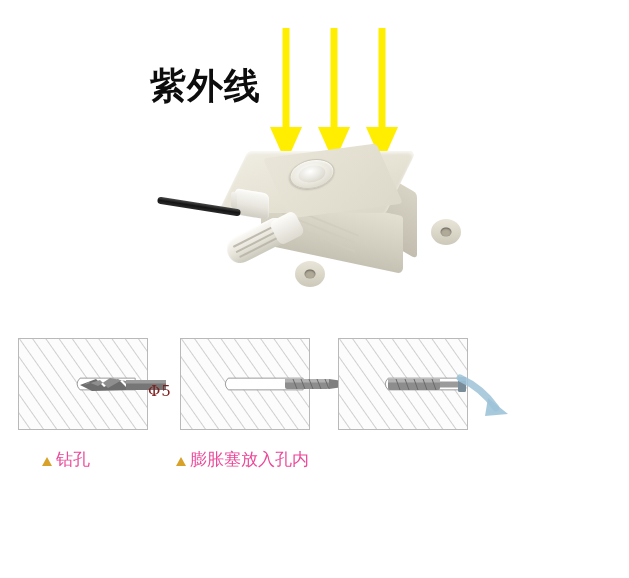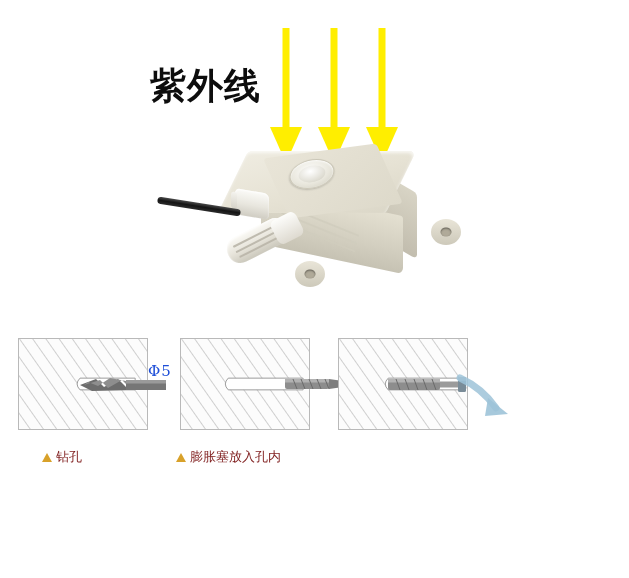--- a/index.html
+++ b/index.html
@@ -132,31 +132,32 @@
   }
 
   
   #steps { position:absolute; left:0; top:330px; width:629px; height:150px; }
   .wall {
     position:absolute; top:8px; width:130px; height:92px;
     border:1px solid #b9b9b9; background:#fcfcfc;
   }
   .wall svg { display:block; width:100%; height:100%; }
   .step-label {
-    position:absolute; font-size:13px; color:#7f1d1d; white-space:nowrap;
+    position:absolute; font-size:17px; color:#ec4899; white-space:nowrap;
     font-family:"DejaVu Sans","Liberation Sans",sans-serif;
   }
   .tri {
     display:inline-block; width:0; height:0; margin-right:4px;
     border-left:5px solid transparent; border-right:5px solid transparent;
     border-bottom:9px solid #d8a12a; vertical-align:-1px;
   }
   .phi-label {
-    position:absolute; font-size:15px; color:#1d4ed8; letter-spacing:1px;
+    position:absolute; font-size:15px; color:#7f1d1d; letter-spacing:1px;
     font-family:"DejaVu Serif","Liberation Serif",serif;
+    margin-top:20px;
   }
 
   
   #tools { position:absolute; left:0; top:480px; width:629px; height:98px; }
 </style>
 </head>
 <body>
 
 <div id="page">
 

